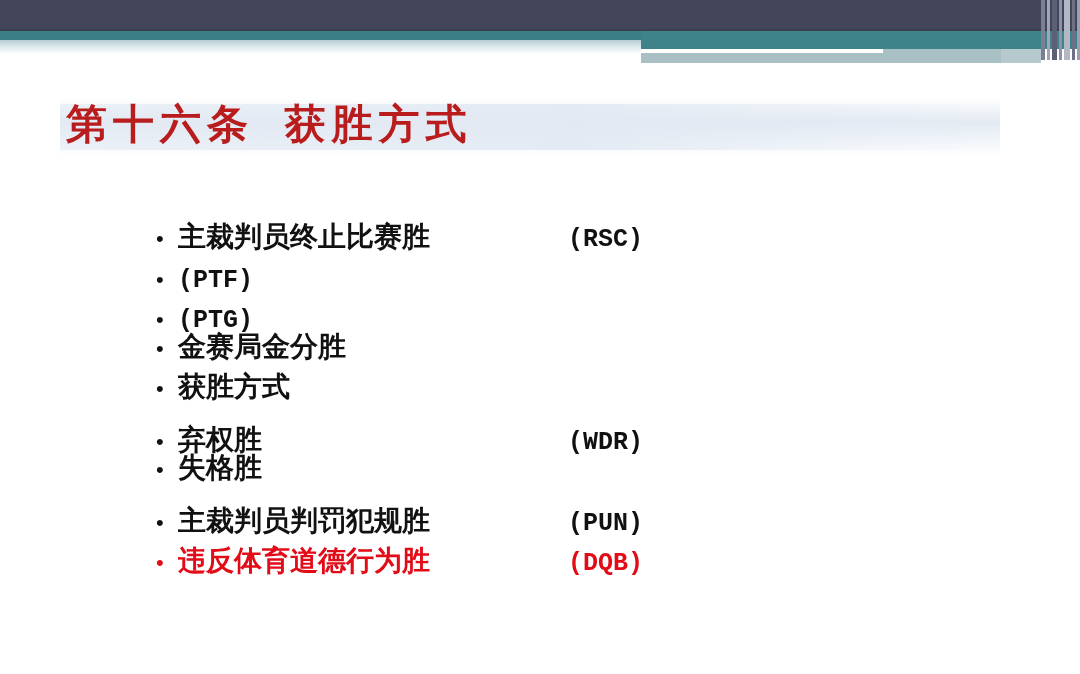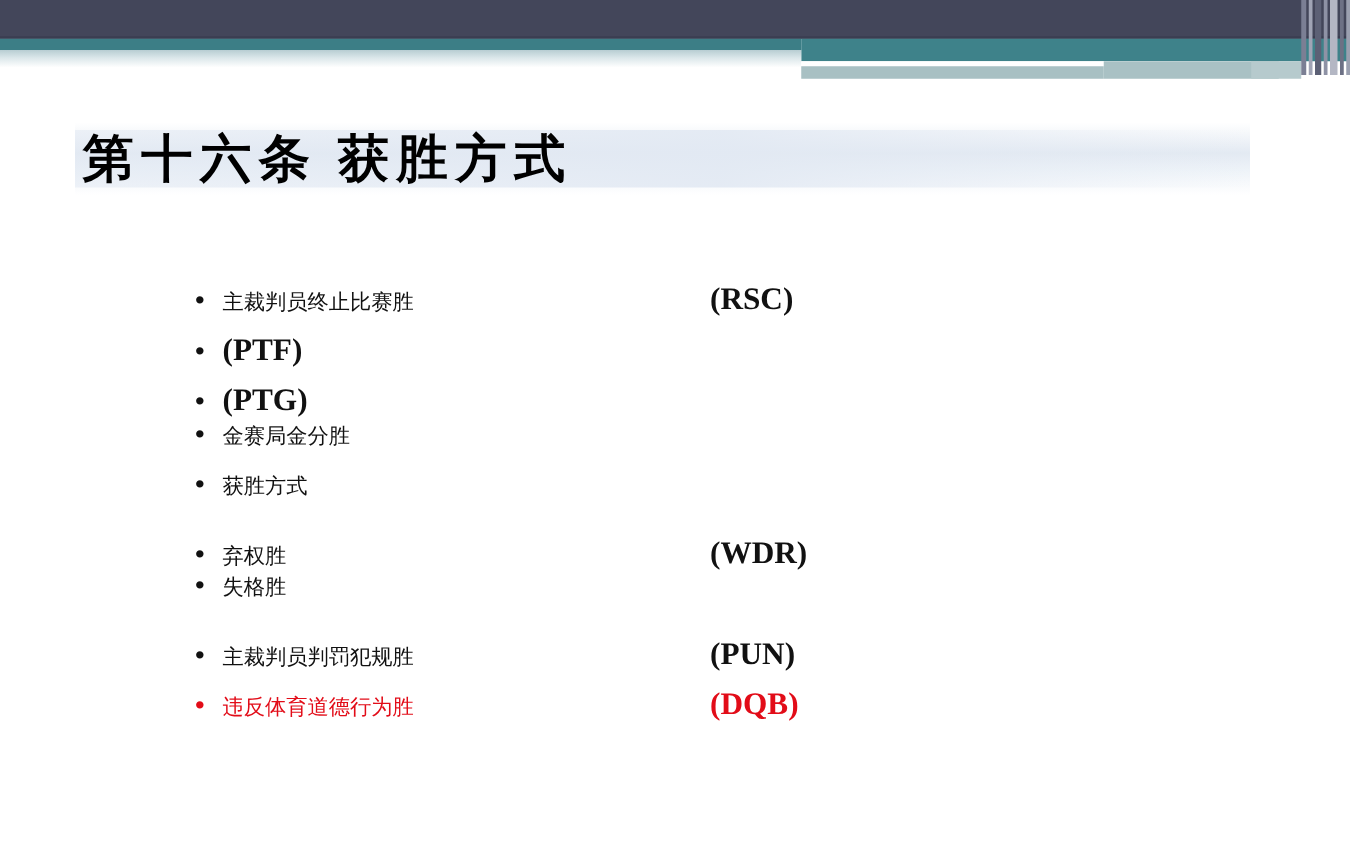--- a/index.html
+++ b/index.html
@@ -132,25 +132,25 @@
     height: 46px;
     background: linear-gradient(to right,
         rgba(226,233,243,0.55) 0%,
         rgba(226,233,243,0.9) 55%,
         rgba(255,255,255,0) 100%);
   }
   .slide-title {
     position: absolute;
     left: 66px;
     top: 99px;
-    font-family: Liberation Serif, serif;
+    font-family: Liberation Mono, monospace;
     font-size: 41px;
     font-weight: 700;
     letter-spacing: 6px;
-    color: #000000;
+    color: #b91c1c;
     white-space: nowrap;
     line-height: 56px;
   }
 
   
   .list {
     position: absolute;
     left: 156px;
     top: 205px;
     width: 540px;
@@ -165,28 +165,28 @@
     width: 22px;
     flex: 0 0 22px;
     font-size: 22px;
     line-height: 40.5px;
     color: inherit;
     text-align: left;
   }
   .item-label {
     flex: 0 0 390px;
     font-family: "DejaVu Sans", "Liberation Sans", sans-serif;
-    font-size: 17px;
-    font-weight: 400;
+    font-size: 28px;
+    font-weight: 700;
     line-height: 40.5px;
     white-space: nowrap;
   }
   .item-code {
     flex: 0 0 auto;
-    font-family: Liberation Serif, serif;
+    font-family: Liberation Mono, monospace;
     font-size: 25px;
     font-weight: 700;
     line-height: 40.5px;
     white-space: nowrap;
     margin-top: 15px;
   }
   .list-item.highlight { color: #e20c18; }
 </style>
 </head>
 <body>

